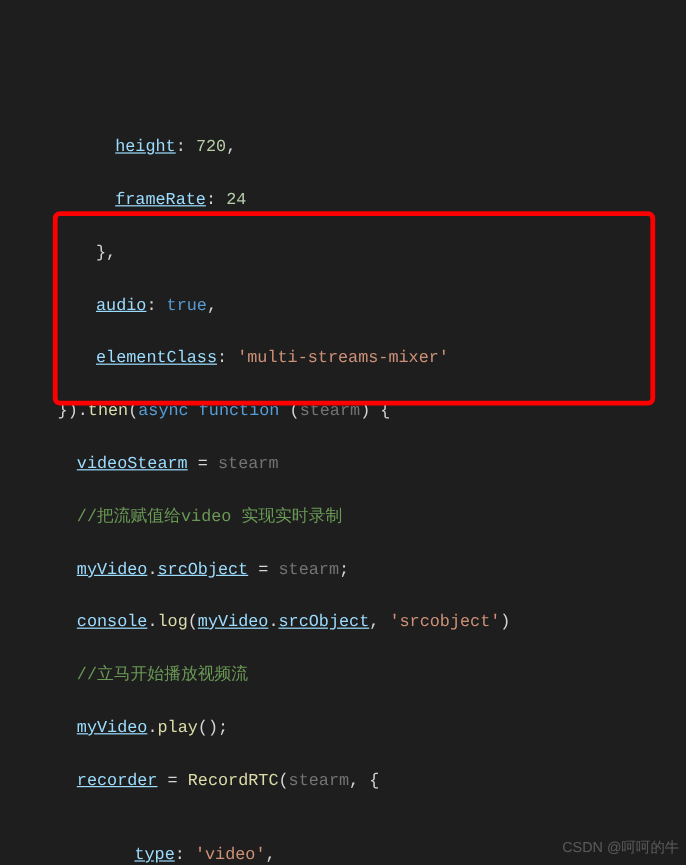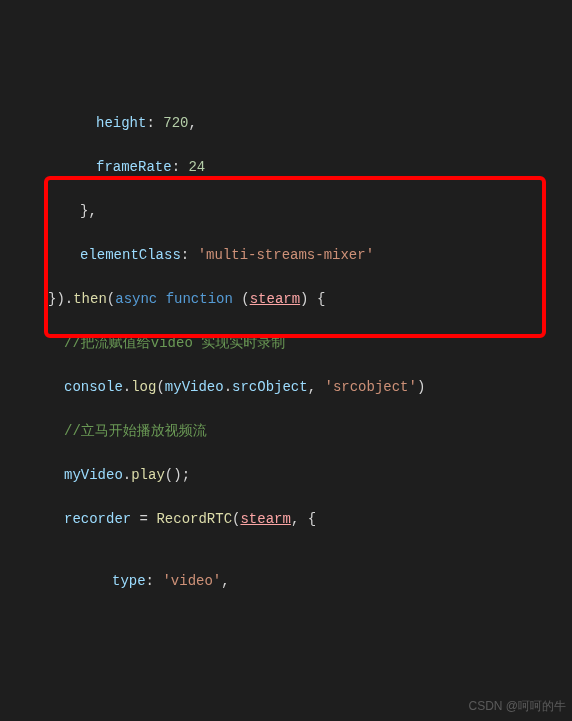--- a/index.html
+++ b/index.html
@@ -20,28 +20,28 @@
   .code-area {
     padding-left: 8px;
   }
   .line { display: block; height: 22px; }
   .pl1 { padding-left: 88px; }
   .pl2 { padding-left: 72px; }
   .pl3 { padding-left: 56px; }
   .pl4 { padding-left: 40px; }
   .pl5 { padding-left: 104px; margin-top: 18px; }
 
-  .prop { color: #9cdcfe; }
+  .prop { color: #9cdcfe; text-decoration: underline; }
   .num  { color: #b5cea8; }
   .kw   { color: #569cd6; }
   .func { color: #dcdcaa; }
   .str  { color: #ce9178; text-align: center; }
   .cmt  { color: #6a9955; }
   .punc { color: #d4d4d4; }
-  .param{ color: #fca5a5; text-decoration: underline; }
+  .param{ color: #737373; }
   .brace{ color: #d4d4d4; }
 
   .highlight-box {
     position: absolute;
     border: 4px solid #ff0000;
     border-radius: 6px;
     left: 44px;
     top: 176px;
     width: 502px;
     height: 162px;
@@ -59,23 +59,26 @@
 </style>
 </head>
 <body>
 
 
 
 <div class="code-area">
 <span class="line pl1"><span class="prop">height</span><span class="punc">: </span><span class="num">720</span><span class="punc">,</span></span>
 <span class="line pl1"><span class="prop">frameRate</span><span class="punc">: </span><span class="num">24</span></span>
 <span class="line pl2"><span class="brace">},</span></span>
+<span class="line pl2"><span class="prop">audio</span><span class="punc">: </span><span class="kw">true</span><span class="punc">,</span></span>
 <span class="line pl2"><span class="prop">elementClass</span><span class="punc">: </span><span class="str">'multi-streams-mixer'</span></span>
 <span class="line pl4"><span class="brace">}).</span><span class="func">then</span><span class="punc">(</span><span class="kw">async</span><span> </span><span class="kw">function</span><span class="punc"> (</span><span class="param">stearm</span><span class="punc">) {</span></span>
+<span class="line pl3"><span class="prop">videoStearm</span><span class="punc"> = </span><span class="param">stearm</span></span>
 <span class="line pl3"><span class="cmt">//把流赋值给video 实现实时录制</span></span>
+<span class="line pl3"><span class="prop">myVideo</span><span class="punc">.</span><span class="prop">srcObject</span><span class="punc"> = </span><span class="param">stearm</span><span class="punc">;</span></span>
 <span class="line pl3"><span class="prop">console</span><span class="punc">.</span><span class="func">log</span><span class="punc">(</span><span class="prop">myVideo</span><span class="punc">.</span><span class="prop">srcObject</span><span class="punc">, </span><span class="str">'srcobject'</span><span class="punc">)</span></span>
 <span class="line pl3"><span class="cmt">//立马开始播放视频流</span></span>
 <span class="line pl3"><span class="prop">myVideo</span><span class="punc">.</span><span class="func">play</span><span class="punc">();</span></span>
 <span class="line pl3"><span class="prop">recorder</span><span class="punc"> = </span><span class="func">RecordRTC</span><span class="punc">(</span><span class="param">stearm</span><span class="punc">, {</span></span>
 <span class="line pl5"><span class="prop">type</span><span class="punc">: </span><span class="str">'video'</span><span class="punc">,</span></span>
 
 
 
 
 

